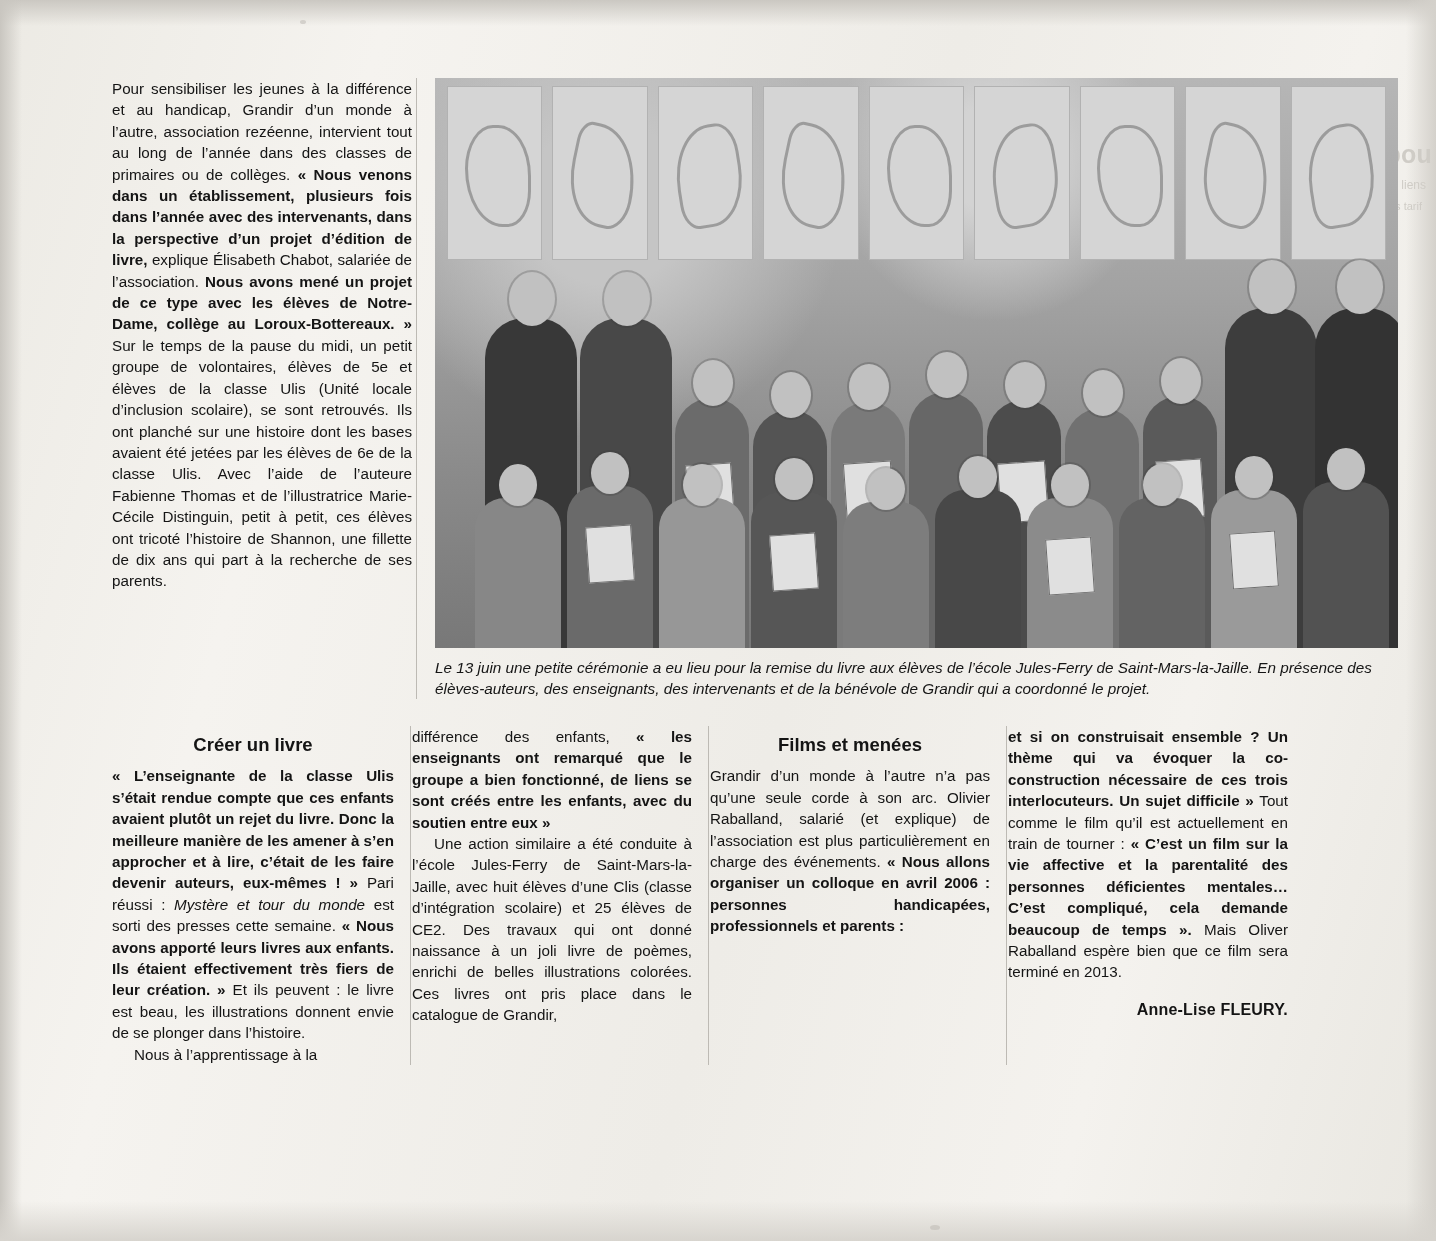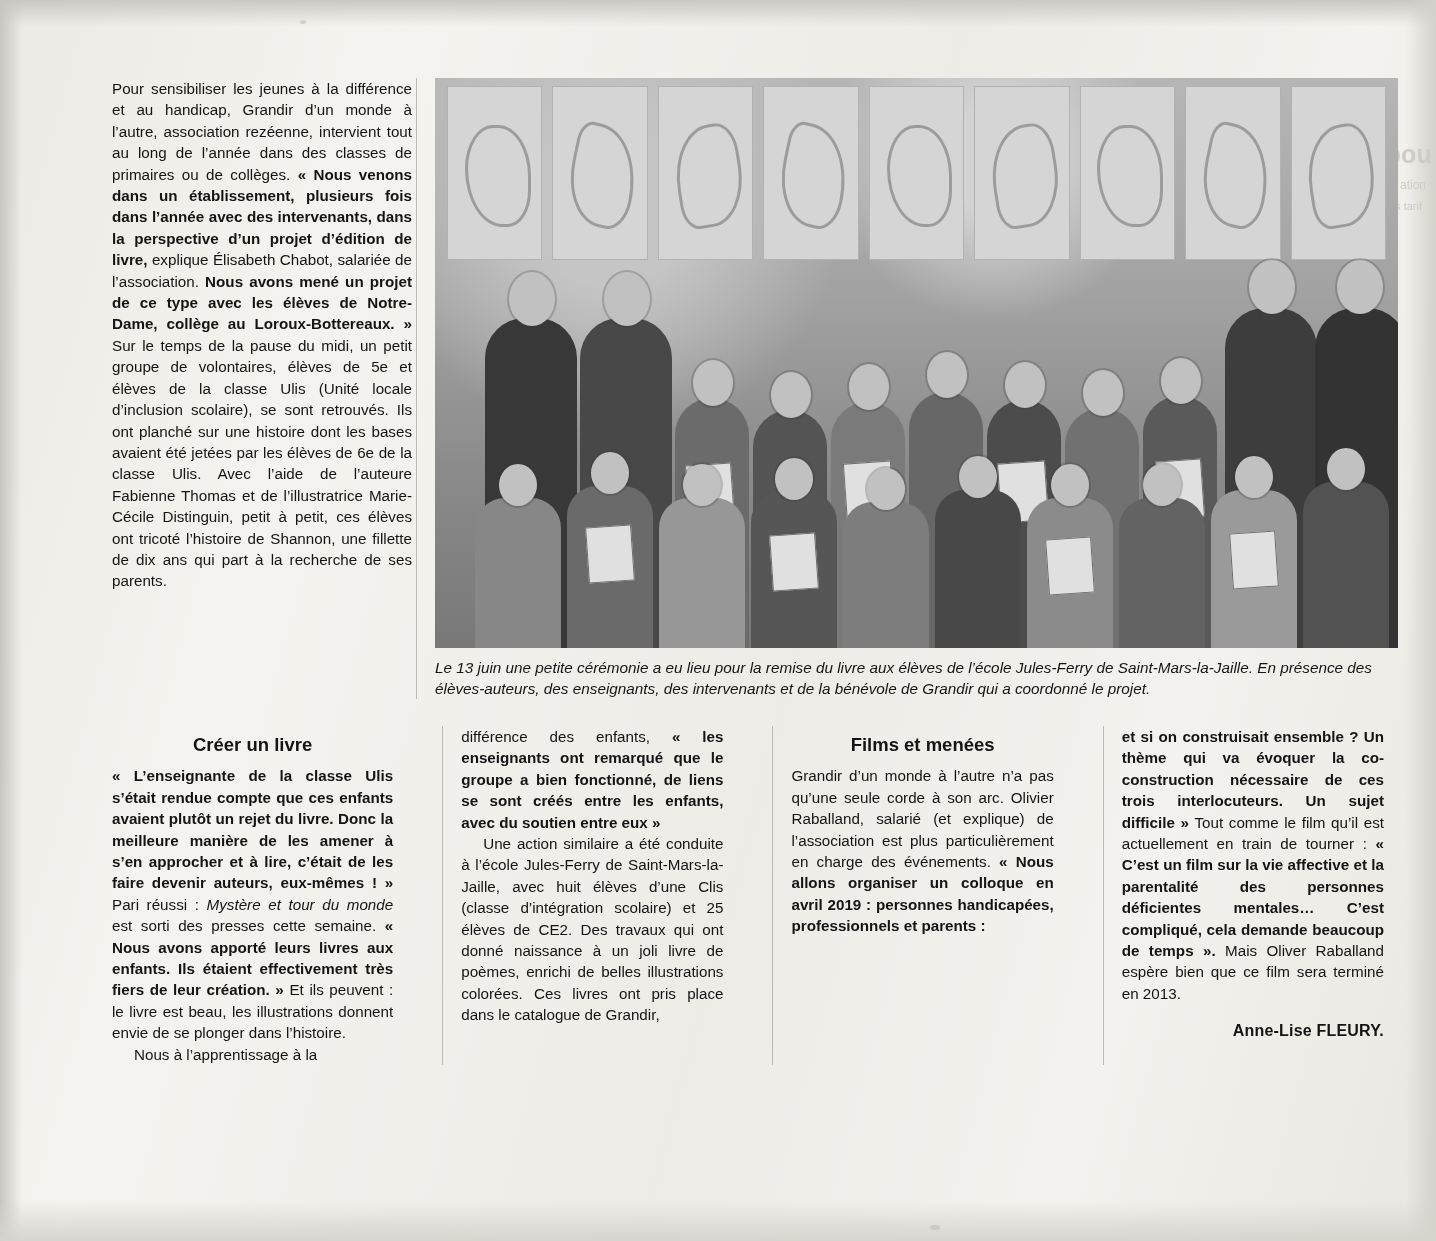--- a/index.html
+++ b/index.html
@@ -213,34 +213,33 @@
     line-height: 21px;
     font-style: italic;
     color: #151515;
   }
 
   
   .columns {
     display: flex;
     margin-top: 26px;
     border-top: 1px solid transparent;
-    gap: 33px;
   }
   .col {
     width: 298px;
     padding-right: 16px;
     box-sizing: border-box;
     text-align: justify;
     font-size: 15.2px;
     line-height: 21.4px;
     color: #141414;
   }
   .col + .col {
     border-left: 1px solid #bdbab4;
-    padding-left: 18px;
+    padding-left: 1px;
   }
   .col p { margin: 0; }
   .col p.indent { text-indent: 22px; }
   .col b { font-weight: bold; }
   .subhead {
     display: block;
     font-size: 18.5px;
     font-weight: bold;
     text-align: center;
     margin: 8px 0 10px;
@@ -268,21 +267,21 @@
 <body>
 
 <div class="page">
 
   <div class="scan-shadow-top"></div>
   <div class="scan-shadow-left"></div>
   <div class="scan-shadow-right"></div>
   <div class="scan-shadow-bottom"></div>
 
   <div class="ghost ghost-title">s pou</div>
-  <div class="ghost ghost-sub">ation</div>
+  <div class="ghost ghost-sub">liens</div>
   <div class="ghost ghost-line" style="top:200px;">30€ sur l’autre à tous les tarif</div>
 
   <div class="ghost-block">
     <div>&nbsp;</div>
       <div>&nbsp;</div>
       <div>&nbsp;</div>
       <div>&nbsp;</div>
   </div>
 
   <div class="content">
@@ -408,21 +407,21 @@
       <div class="col">
         <p>
           <span>différence des enfants, </span><b>« les enseignants ont remarqué que le groupe a bien fonctionné, de liens se sont créés entre les enfants, avec du soutien entre eux »</b>
         </p>
         <p class="indent">Une action similaire a été conduite à l’école Jules-Ferry de Saint-Mars-la-Jaille, avec huit élèves d’une Clis (classe d’intégration scolaire) et 25 élèves de CE2. Des travaux qui ont donné naissance à un joli livre de poèmes, enrichi de belles illustrations colorées. Ces livres ont pris place dans le catalogue de Grandir,</p>
       </div>
 
       <div class="col">
         <span class="subhead">Films et menées</span>
         <p>
-          <span>Grandir d’un monde à l’autre n’a pas qu’une seule corde à son arc. Olivier Raballand, salarié (et explique) de l’association est plus particulièrement en charge des événements. </span><b>« Nous allons organiser un colloque en avril 2019 : personnes handicapées, professionnels et parents :</b>
+          <span>Grandir d’un monde à l’autre n’a pas qu’une seule corde à son arc. Olivier Raballand, salarié (et explique) de l’association est plus particulièrement en charge des événements. </span><b>« Nous allons organiser un colloque en avril 2006 : personnes handicapées, professionnels et parents :</b>
         </p>
       </div>
 
       <div class="col">
         <p>
           <b>et si on construisait ensemble ? Un thème qui va évoquer la co-construction nécessaire de ces trois interlocuteurs. Un sujet difficile »</b><span> Tout comme le film qu’il est actuellement en train de tourner : </span><b>« C’est un film sur la vie affective et la parentalité des personnes déficientes mentales… C’est compliqué, cela demande beaucoup de temps ».</b><span> Mais Oliver Raballand espère bien que ce film sera terminé en 2013.</span>
         </p>
         <span class="signature">Anne-Lise FLEURY.</span>
       </div>
 

